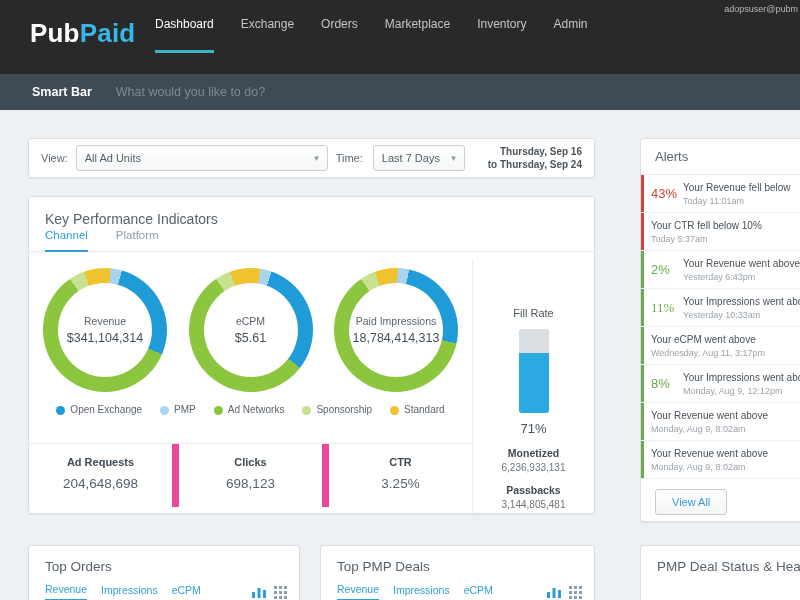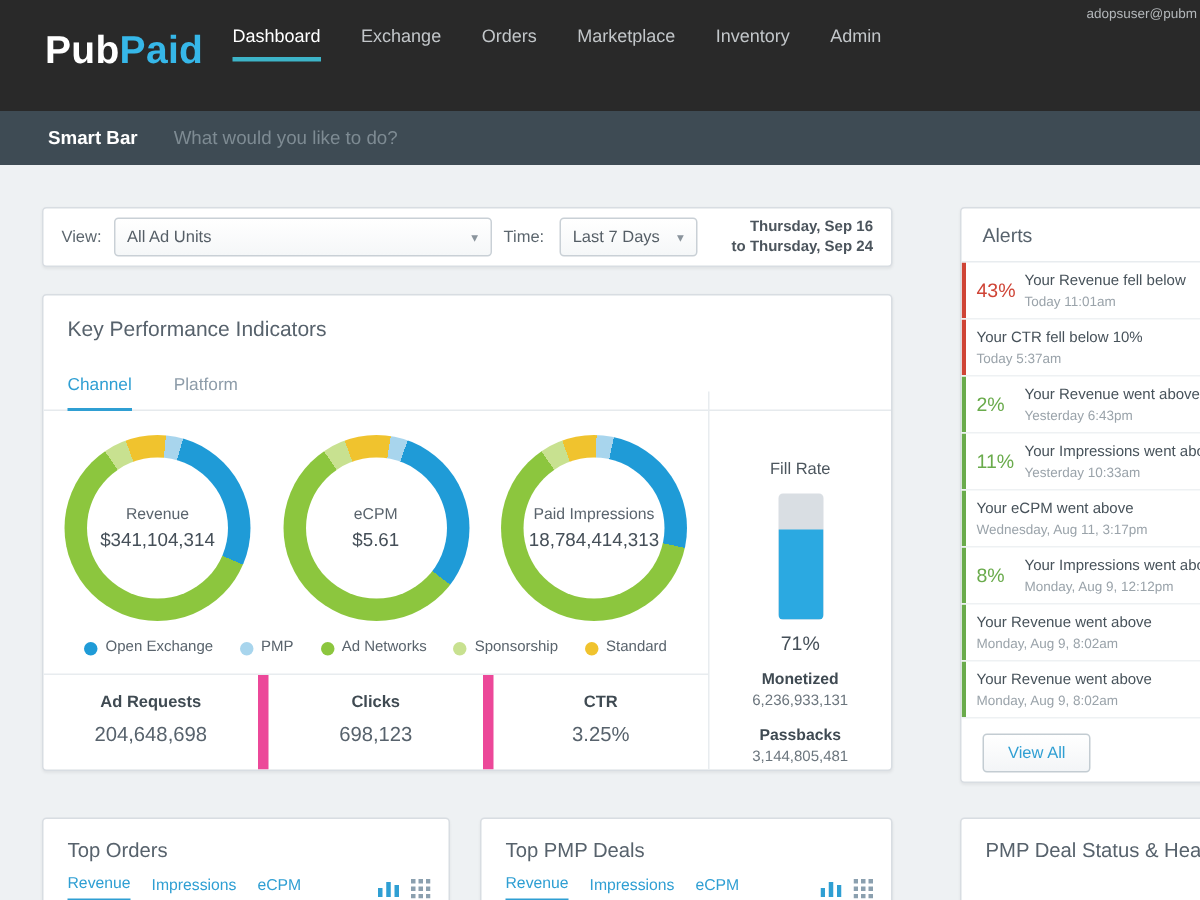--- a/index.html
+++ b/index.html
@@ -6,21 +6,21 @@
   html,body { width:800px; height:600px; overflow:hidden; }
   body { font-family:"Liberation Sans", sans-serif; background:#eef1f3; position:relative; }
   [data-interactable="true"] { cursor:pointer; }
 
   
   .topnav { position:absolute; top:0; left:0; width:800px; height:74px; background:#292929; }
   .logo { position:absolute; left:30px; top:18px; font-size:26px; font-weight:bold; letter-spacing:.2px; }
   .logo .p1 { color:#ffffff; }
   .logo .p2 { color:#36b7e8; }
   .main-nav { position:absolute; left:155px; top:17px; display:flex; gap:27px; }
-  .nav-item { font-size:12px; color:#c2c6c9; padding-bottom:7px; }
+  .nav-item { font-size:12px; color:#c2c6c9; padding-bottom:19px; }
   .nav-item.active { color:#ffffff; border-bottom:3px solid #3db4c8; }
   .user-email { position:absolute; top:4px; right:2px; font-size:9px; color:#b3b7ba; white-space:nowrap; }
 
   
   .smartbar { position:absolute; top:74px; left:0; width:800px; height:36px; background:#3e4b54; display:flex; align-items:center; }
   .smartbar-label { color:#ffffff; font-size:12.5px; font-weight:bold; margin-left:32px; flex:none; }
   .smartbar-input { background:transparent; border:none; outline:none; margin-left:24px; font-size:12.5px; color:#cfd6da; width:320px; font-family:inherit; }
   .smartbar-input::placeholder { color:#7e8b93; }
 
   
@@ -31,33 +31,33 @@
   .filter-label { font-size:11px; color:#5c666e; flex:none; }
   .select { height:26px; border:1px solid #c9d0d6; border-radius:3px; background:linear-gradient(#ffffff,#f5f7f8); display:flex; align-items:center; justify-content:space-between; padding:0 8px; font-size:11px; color:#555e66; flex:none; }
   .select-view { width:252px; }
   .select-time { width:92px; margin-left:2px; }
   .caret { color:#8a949c; font-size:9px; margin-left:8px; }
   .date-range { margin-left:auto; text-align:right; font-size:10px; font-weight:bold; color:#4c555d; line-height:13px; }
 
   
   .kpi-card { left:28px; top:196px; width:567px; height:318px; overflow:hidden; }
   .kpi-title { padding:14px 16px 0; font-size:14px; color:#57626c; }
-  .kpi-tabs { display:flex; gap:28px; padding:0 16px; margin-top:24px; border-bottom:1px solid #e6eaed; }
+  .kpi-tabs { display:flex; gap:28px; padding:0 16px; margin-top:2px; border-bottom:1px solid #e6eaed; }
   .kpi-tab { font-size:11.5px; padding-bottom:9px; color:#8d9ca9; }
   .kpi-tab.active { color:#2f9fd3; border-bottom:2px solid #2f9fd3; margin-bottom:-1px; }
   .kpi-main { margin-right:122px; }
   .donut-row { display:flex; justify-content:space-between; padding:16px 14px 0 14px; }
   .donut { width:124px; height:124px; border-radius:50%; position:relative; flex:none; }
   .donut-hole { position:absolute; inset:15px; background:#ffffff; border-radius:50%; display:flex; flex-direction:column; align-items:center; justify-content:center; gap:4px; }
   .donut-label { font-size:10.5px; color:#5a646d; white-space:nowrap; }
   .donut-value { font-size:12.5px; color:#454f58; white-space:nowrap; }
   .legend-row { display:flex; justify-content:center; align-items:center; gap:18px; margin-top:12px; }
   .legend-item { display:flex; align-items:flex-end; gap:5px; font-size:10px; color:#5a646d; white-space:nowrap; }
   .legend-dot { width:9px; height:9px; border-radius:50%; flex:none; }
-  .stats-row { display:flex; border-top:1px solid #e8ecef; margin-top:12px; }
+  .stats-row { display:flex; border-top:1px solid #e8ecef; margin-top:28px; }
   .stat { flex:1; text-align:center; padding:12px 0 16px; }
   .stat + .stat { border-left:7px solid #ec4899; }
   .stat-label { font-size:11px; font-weight:bold; color:#3f4a52; }
   .stat-value { font-size:13.5px; color:#57626c; margin-top:8px; }
   .kpi-fill { position:absolute; top:64px; right:0; bottom:0; width:122px; border-left:1px solid #e8ecef; text-align:center; padding-top:46px; }
   .fill-label { font-size:11px; color:#4c565e; }
   .fill-bar { width:30px; height:84px; background:#d9dee3; border-radius:3px; margin:10px auto 8px; position:relative; overflow:hidden; }
   .fill-bar-fill { position:absolute; bottom:0; left:0; width:100%; background:#2ba9e1; }
   .fill-pct { font-size:13px; color:#454f58; }
   .fill-sub-label { font-size:10.5px; font-weight:bold; color:#3f4a52; margin-top:11px; }
@@ -222,21 +222,21 @@
       <div class="alert-item" data-interactable="true">
         <span class="alert-accent" data-interactable="false" style="background: rgb(106, 171, 76);"></span>
         <span class="alert-pct" data-interactable="false" style="color: rgb(106, 171, 76);">2%</span>
         <div class="alert-text" data-interactable="false">
           <div class="alert-title" data-interactable="false">Your Revenue went above</div>
           <div class="alert-time" data-interactable="false">Yesterday 6:43pm</div>
         </div>
       </div>
       <div class="alert-item" data-interactable="true">
         <span class="alert-accent" data-interactable="false" style="background: rgb(106, 171, 76);"></span>
-        <span class="alert-pct" data-interactable="false" style="color: rgb(106, 171, 76);">11%</span>
+        <span class="alert-pct" data-interactable="false" style="color: rgb(106, 171, 76); font-family: Liberation Serif, serif;">11%</span>
         <div class="alert-text" data-interactable="false">
           <div class="alert-title" data-interactable="false">Your Impressions went above</div>
           <div class="alert-time" data-interactable="false">Yesterday 10:33am</div>
         </div>
       </div>
       <div class="alert-item" data-interactable="true">
         <span class="alert-accent" data-interactable="false" style="background: rgb(106, 171, 76);"></span>
         <div class="alert-text" data-interactable="false">
           <div class="alert-title" data-interactable="false">Your eCPM went above</div>
           <div class="alert-time" data-interactable="false">Wednesday, Aug 11, 3:17pm</div>

